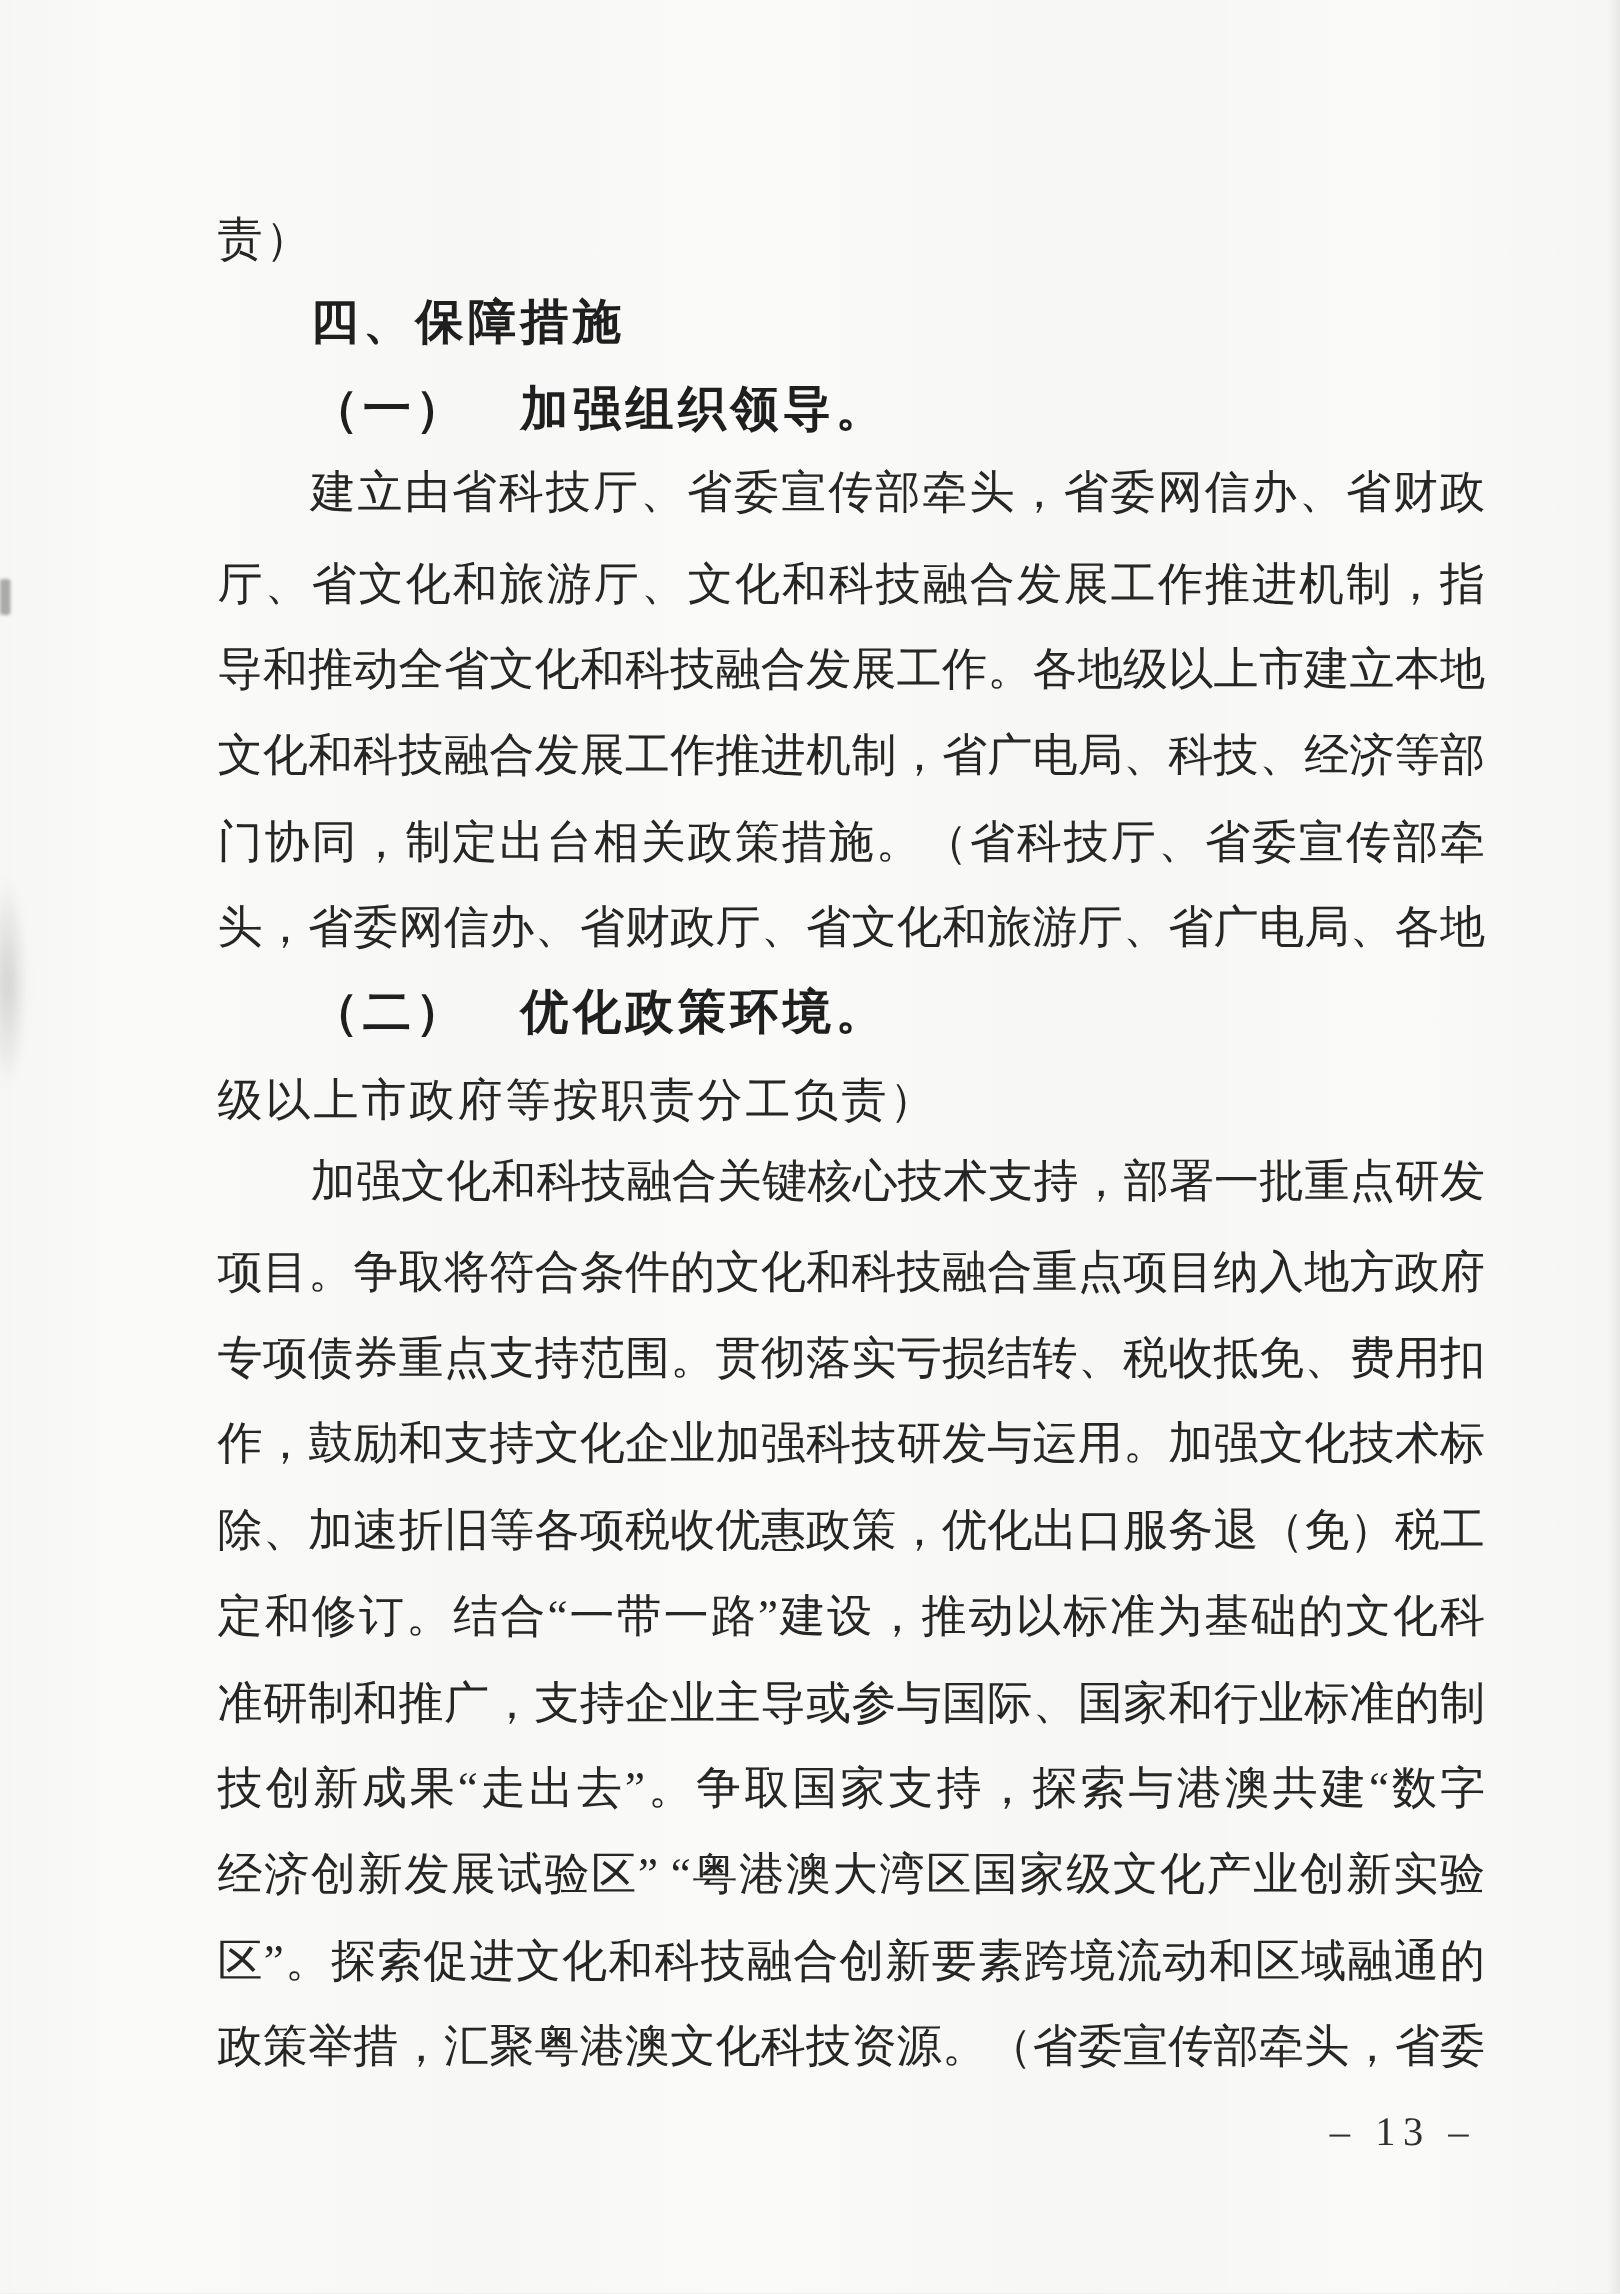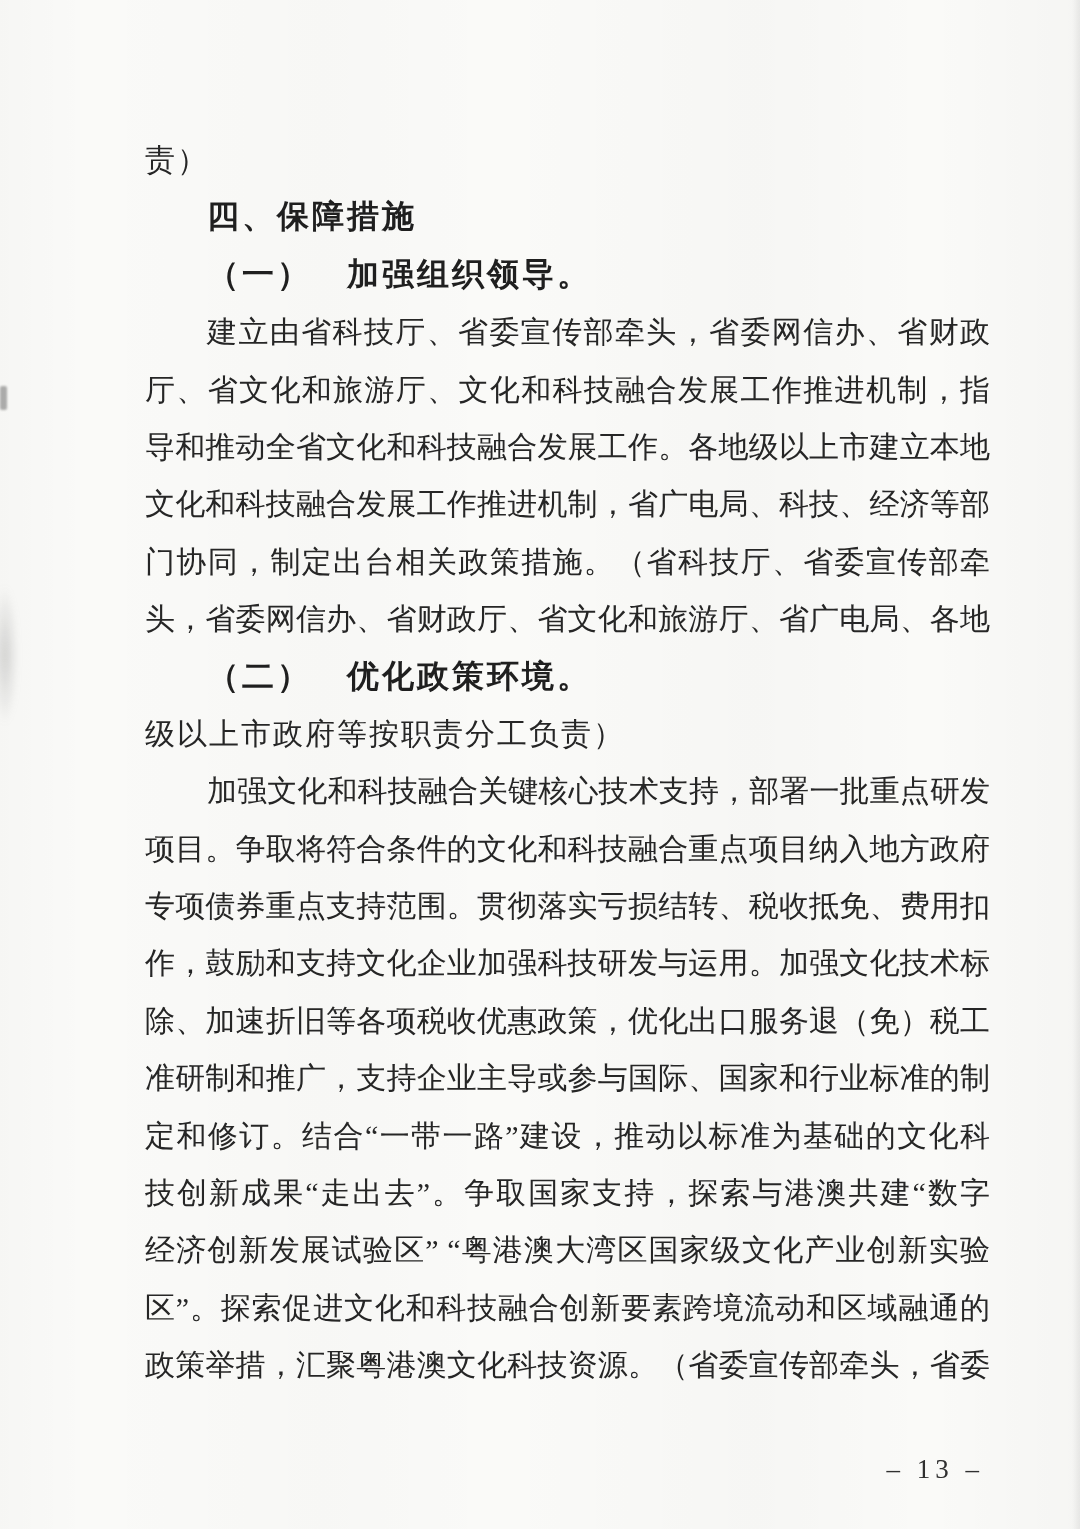--- a/index.html
+++ b/index.html
@@ -44,30 +44,31 @@
     text-rendering: optimizeLegibility;
   }
   .full {
     white-space: normal;
     letter-spacing: 0;
     text-align: justify;
     text-align-last: justify;
   }
   .indent {
     text-indent: 62px;
+    font-family: Liberation Mono, monospace;
   }
   .h {
     font-weight: bold;
     font-size: 32px;
     letter-spacing: 3px;
     color: #1f1f1f;
   }
   .pagenum {
     position: absolute;
-    top: 1454px;
+    top: 1406px;
     right: 96px;
     font-size: 27px;
     letter-spacing: 5px;
     color: #303030;
   }
   
   .smudge-dark {
     position: absolute;
     left: 0;
     top: 386px;
@@ -111,22 +112,22 @@
     <div class="line full">文化和科技融合发展工作推进机制，省广电局、科技、经济等部</div>
     <div class="line full">门协同，制定出台相关政策措施。（省科技厅、省委宣传部牵</div>
     <div class="line full">头，省委网信办、省财政厅、省文化和旅游厅、省广电局、各地</div>
     <div class="line h indent">（二）　优化政策环境。</div>
     <div class="line">级以上市政府等按职责分工负责）</div>
     <div class="line full indent">加强文化和科技融合关键核心技术支持，部署一批重点研发</div>
     <div class="line full">项目。争取将符合条件的文化和科技融合重点项目纳入地方政府</div>
     <div class="line full">专项债券重点支持范围。贯彻落实亏损结转、税收抵免、费用扣</div>
     <div class="line full">作，鼓励和支持文化企业加强科技研发与运用。加强文化技术标</div>
     <div class="line full">除、加速折旧等各项税收优惠政策，优化出口服务退（免）税工</div>
+    <div class="line full">定和修订。结合“一带一路”建设，推动以标准为基础的文化科</div>
     <div class="line full">准研制和推广，支持企业主导或参与国际、国家和行业标准的制</div>
-    <div class="line full">定和修订。结合“一带一路”建设，推动以标准为基础的文化科</div>
     <div class="line full">技创新成果“走出去”。争取国家支持，探索与港澳共建“数字</div>
     <div class="line full">经济创新发展试验区” “粤港澳大湾区国家级文化产业创新实验</div>
     <div class="line full">区”。探索促进文化和科技融合创新要素跨境流动和区域融通的</div>
     <div class="line full">政策举措，汇聚粤港澳文化科技资源。（省委宣传部牵头，省委</div>
   </div>
 
   <div class="pagenum">– 13 –</div>
 
   <div class="smudge-dark"></div>
   <div class="smudge-soft"></div>

